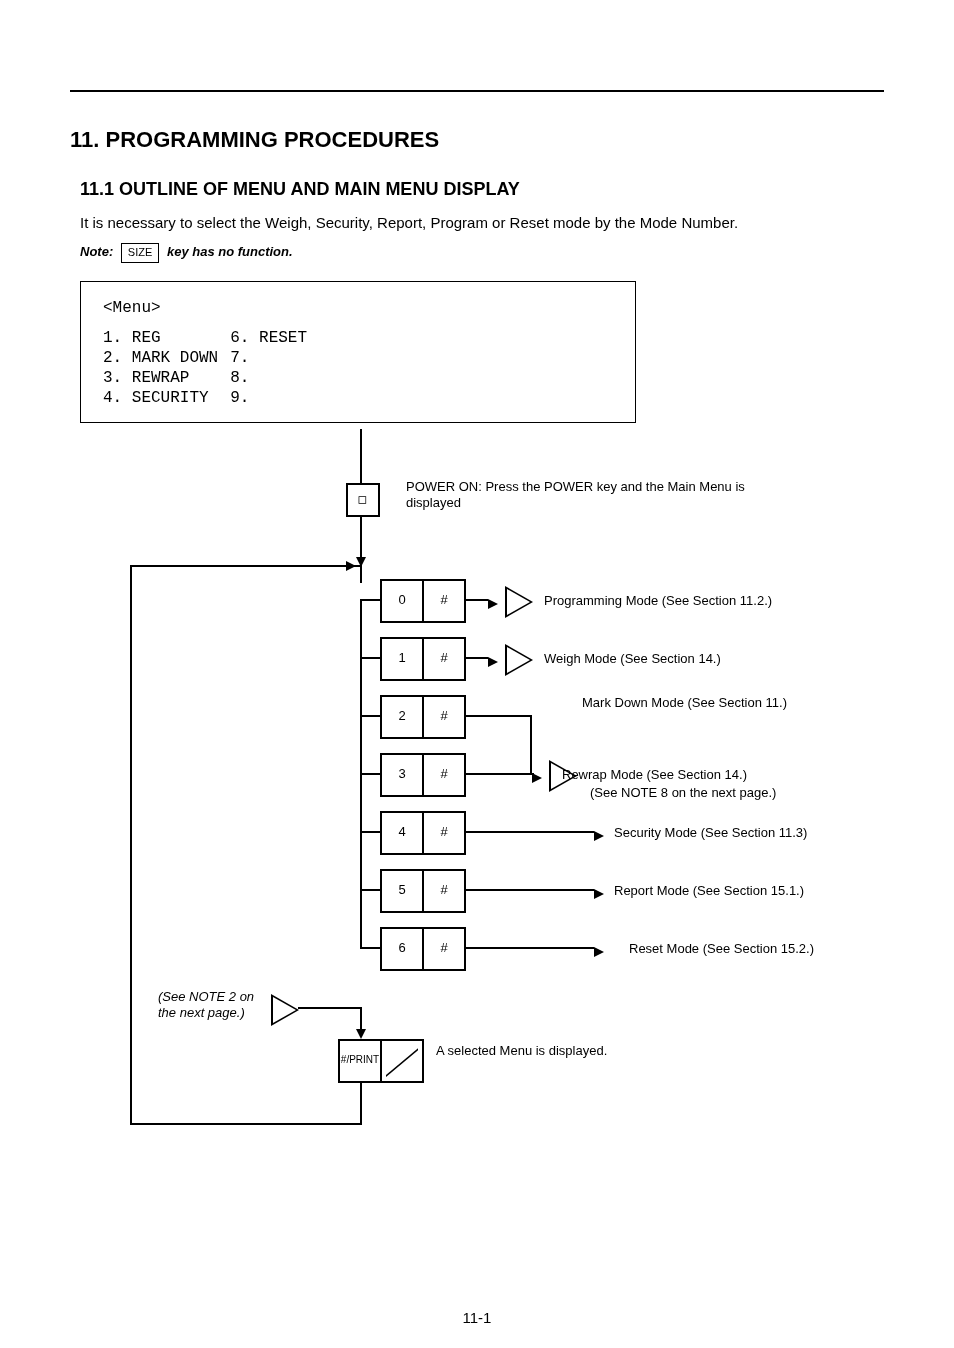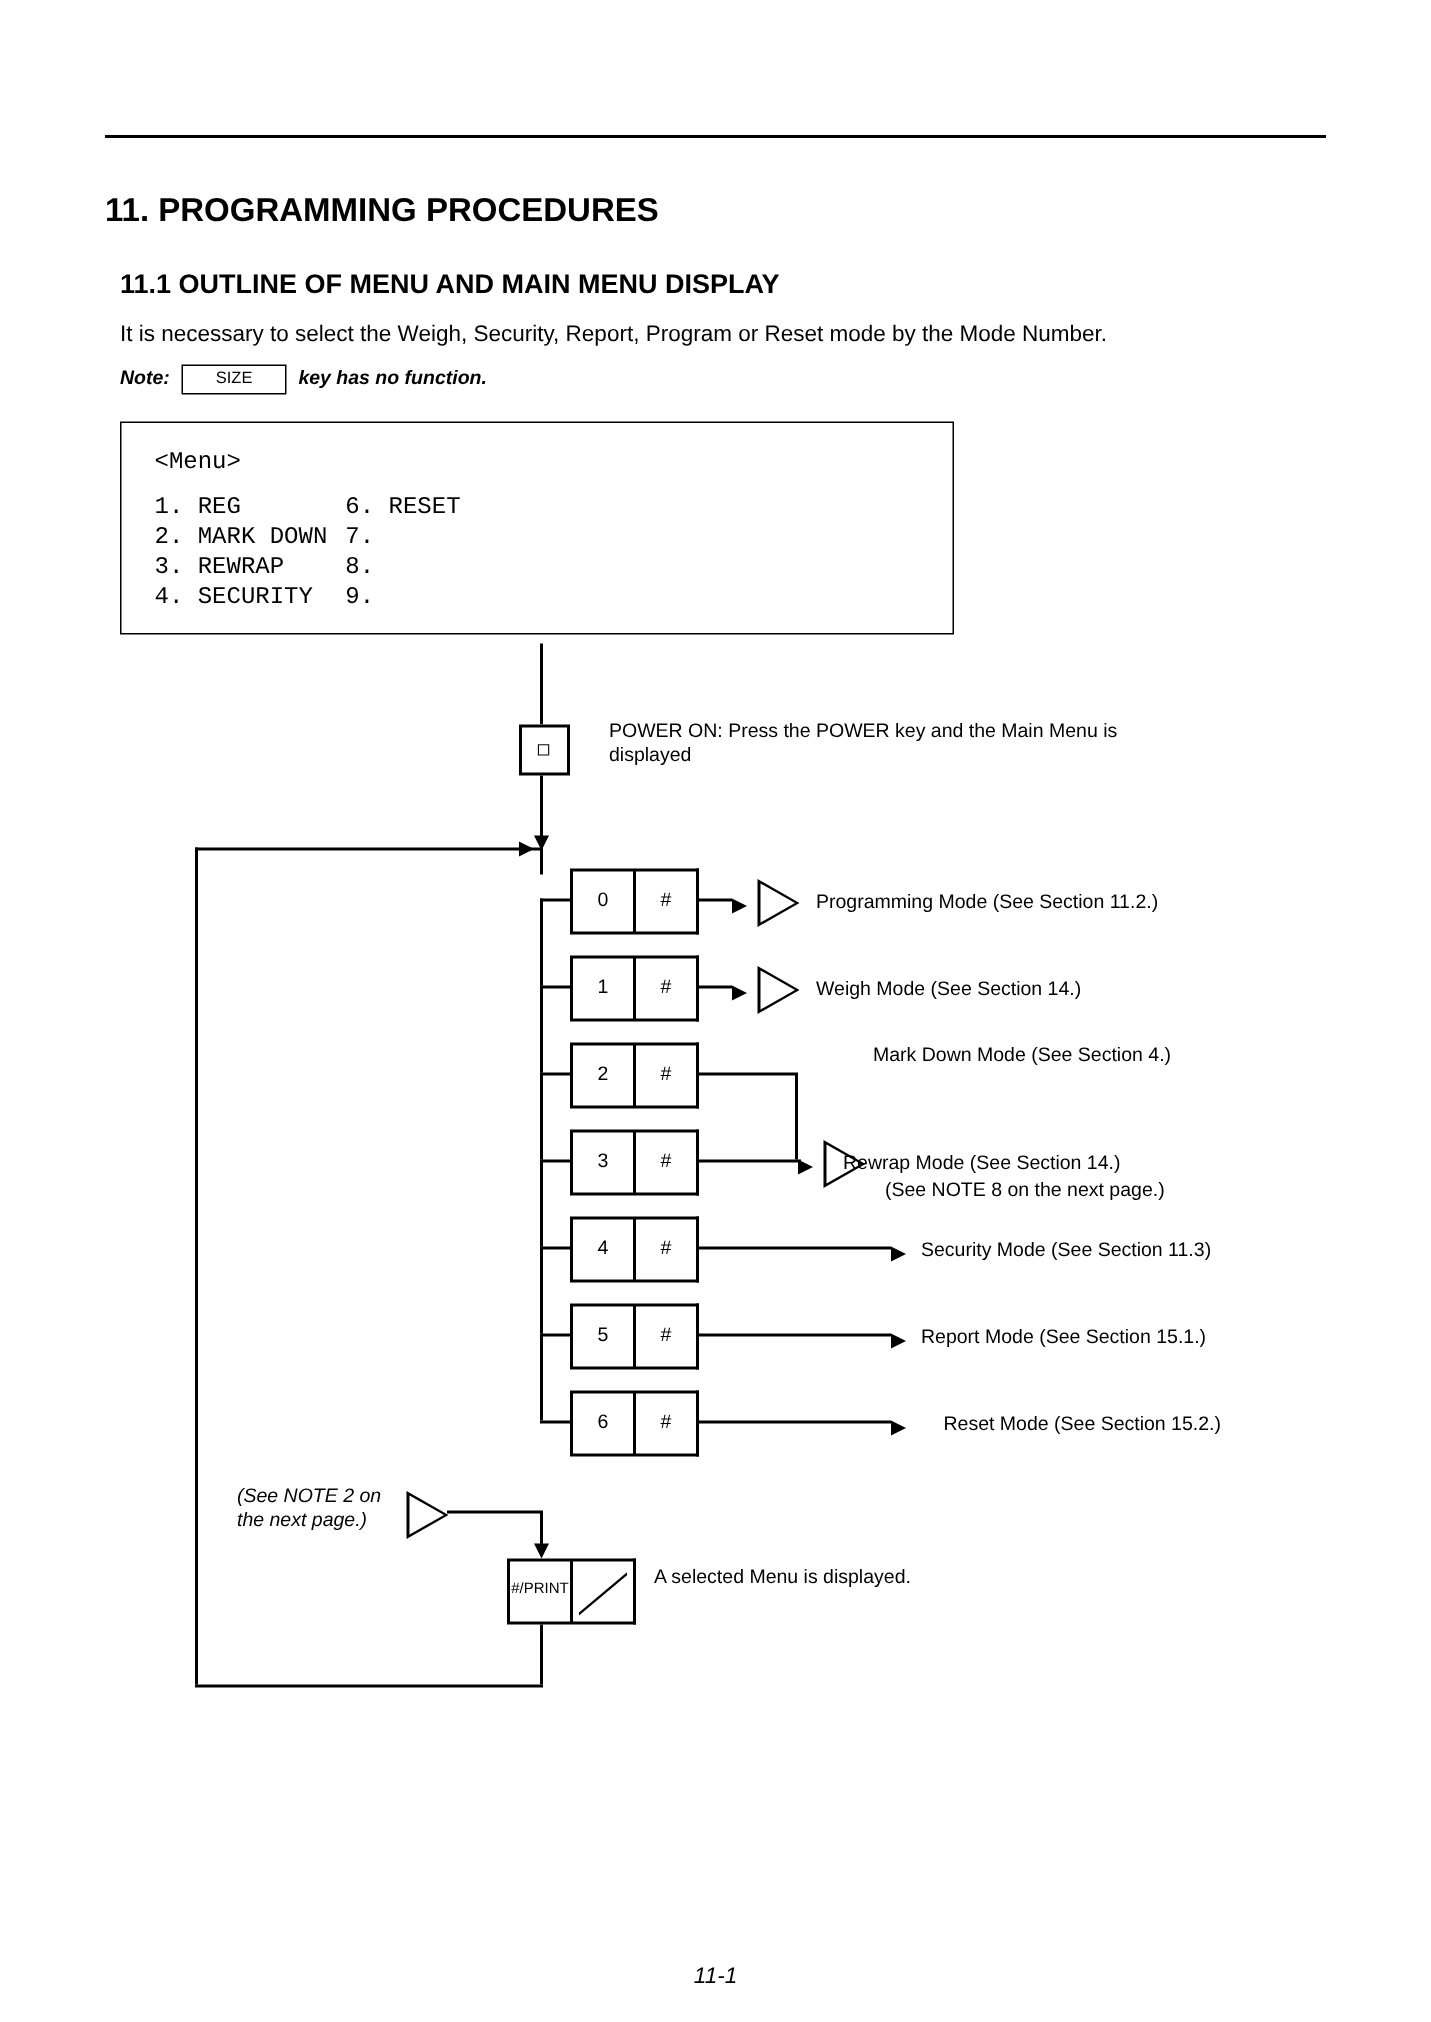--- a/index.html
+++ b/index.html
@@ -5,21 +5,21 @@
   html,body{margin:0;padding:0;background:#fff;color:#000;}
   body{width:954px;height:1348px;position:relative;
        font-family:"Courier New",monospace;font-size:16px;line-height:1.25;}
   .page{position:relative;padding:60px 70px 0 70px;}
   .rule{border:0;border-top:2px solid #000;margin:30px 0 34px 0;}
   .sechead{font-family:Arial,Helvetica,sans-serif;font-weight:bold;font-size:22px;margin:0 0 10px 0;}
   .subhead{font-family:Arial,Helvetica,sans-serif;font-weight:bold;font-size:18px;margin:24px 0 14px 10px;}
   .para{font-family:Arial,Helvetica,sans-serif;font-size:15px;margin:4px 0 10px 10px;}
   .note{font-family:Arial,Helvetica,sans-serif;font-size:13px;font-style:italic;font-weight:bold;margin:0 0 0 10px;}
   .keycap{display:inline-block;border:1px solid #000;font-family:Arial,Helvetica,sans-serif;
-          font-size:11px;font-style:normal;font-weight:normal;padding:2px 22px;margin:0 4px;vertical-align:middle;}
+          font-size:11px;font-style:normal;font-weight:normal;padding:2px 6px;margin:0 4px;vertical-align:middle;}
   .menubox{border:1px solid #000;width:510px;margin:18px 0 0 10px;padding:16px 22px 14px 22px;}
   .menubox table{border-collapse:collapse;}
   .menubox td{padding:0 6px 0 0;white-space:nowrap;}
   
   .diagram{position:relative;margin-top:6px;width:760px;height:738px;}
   .dg{position:absolute;font-family:Arial,Helvetica,sans-serif;font-size:13px;}
   
   .kbox{border:2px solid #000;display:inline-block;text-align:center;font-family:Arial,Helvetica,sans-serif;
         font-size:12px;line-height:1.15;background:#fff;}
   .ktwo{display:flex;}
@@ -32,21 +32,21 @@
        border-top:2px solid #000;transform:skewY(-40deg);transform-origin:left top;}
   
   .tri{width:0;height:0;border-top:16px solid transparent;border-bottom:16px solid transparent;border-left:28px solid #000;position:relative;}
   .tri::after{content:"";position:absolute;left:-26px;top:-13px;width:0;height:0;
        border-top:13px solid transparent;border-bottom:13px solid transparent;border-left:23px solid #fff;}
   .tri-wrap{border:1px solid transparent;}
   .arrowhead-r{width:0;height:0;border-top:5px solid transparent;border-bottom:5px solid transparent;border-left:10px solid #000;}
   .arrowhead-d{width:0;height:0;border-left:5px solid transparent;border-right:5px solid transparent;border-top:10px solid #000;}
   .line-v{position:absolute;width:2px;background:#000;}
   .line-h{position:absolute;height:2px;background:#000;}
-  .pagenum{position:absolute;bottom:20px;width:100%;text-align:center;font-family:Arial,Helvetica,sans-serif;font-size:15px;font-style:italic;}
+  .pagenum{position:absolute;bottom:20px;width:100%;text-align:center;font-family:Arial,Helvetica,sans-serif;font-size:15px;}
 </style>
 </head>
 <body>
 
 <div class="page">
   <hr class="rule">
   <div class="sechead">
     <span>11.</span>
     <span>PROGRAMMING PROCEDURES</span>
   </div>
@@ -138,21 +138,21 @@
       </div>
     <div class="dg" style="left:474px;top:222px;">Weigh Mode (See Section 14.)</div>
 
     <div class="line-v" style="left:290px;top:228px;height:58px;"></div>
     <div class="line-h" style="left:290px;top:286px;width:20px;"></div>
     <div class="dg ktwo" style="left:310px;top:266px;">
       <div>2</div>
         <div>#</div>
       </div>
     <div class="line-h" style="left:394px;top:286px;width:66px;"></div>
-    <div class="dg" style="left:512px;top:266px;width:220px;">Mark Down Mode (See Section 4.)</div>
+    <div class="dg" style="left:512px;top:266px;width:220px;">Mark Down Mode (See Section 11.)</div>
     <div class="line-v" style="left:460px;top:286px;height:58px;"></div>
 
     <div class="line-v" style="left:290px;top:286px;height:58px;"></div>
     <div class="line-h" style="left:290px;top:344px;width:20px;"></div>
     <div class="dg ktwo" style="left:310px;top:324px;">
       <div>3</div>
         <div>#</div>
       </div>
     <div class="line-h" style="left:394px;top:344px;width:70px;"></div>
     <div class="dg" style="left:462px;top:344px;">

